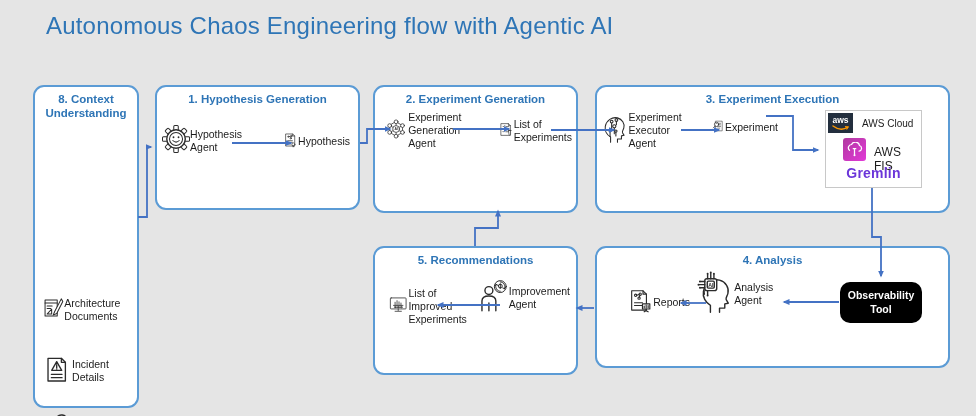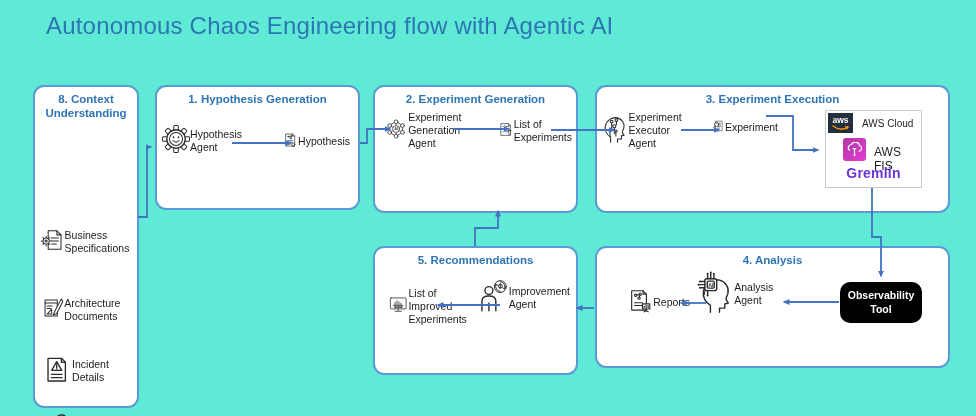--- a/index.html
+++ b/index.html
@@ -1,18 +1,18 @@
 <!DOCTYPE html>
 <html><head>
 <meta charset="utf-8">
 <style>
   html,body{margin:0;padding:0;background:#ffffff;}
   *{box-sizing:border-box;}
   body{font-family:"Liberation Sans", sans-serif;}
-  #canvas{position:relative;width:976px;height:416px;background:#5eead4;overflow:hidden;padding-left:20px;}
+  #canvas{position:relative;width:976px;height:416px;background:#e5e5e5;overflow:hidden;padding-left:20px;}
 
   .main-title{position:absolute;left:46px;top:12px;font-size:24px;color:#2E75B6;font-weight:400;letter-spacing:.2px;}
 
   .stage{position:absolute;border:2px solid #5B9BD5;border-radius:11px;background:#fff;}
   .stage-title{position:absolute;top:5px;left:0;right:0;text-align:center;font-size:11.5px;font-weight:bold;color:#2E75B6;line-height:1.25;}
   #box-context .stage-title{padding:0 8px;}
 
   .node{position:absolute;display:flex;flex-direction:row;align-items:center;}
   .node-label{font-size:10.5px;color:#1c1c1c;line-height:1.22;margin-top:3px;}
 
@@ -44,31 +44,20 @@
 </head>
 <body>
 
 <div id="canvas">
 
   <div class="main-title">Autonomous Chaos Engineering flow with Agentic AI</div>
 
   <div class="stage" id="box-context" style="left:33px;top:85px;width:106px;height:323px;">
     <div class="stage-title">8. Context Understanding</div>
 
-    <div class="node" style="left:5px;top:134px;width:96px;">
-      <svg class="licon" width="38" height="38" viewBox="0 0 48 48">
-        <path class="lk" d="M16,6 h17 l8,8 v28 H16 z"></path>
-          <path class="lk" d="M33,6 v8 h8"></path>
-        <path class="lk" d="M22,20 h14 M22,26 h14 M22,32 h10"></path>
-        <circle class="lk fwhite" cx="12" cy="26" r="6"></circle>
-          <circle class="lk" cx="12" cy="26" r="2"></circle>
-        <path class="lk" d="M12,18.5 v-2 M12,33.5 v2 M4.5,26 h-2 M19.5,26 h2 M7,21 l-1.5,-1.5 M17,31 l1.5,1.5 M7,31 l-1.5,1.5 M17,21 l1.5,-1.5"></path>
-      </svg>
-      <div class="node-label">Business Specifications</div>
-    </div>
 
     <div class="node" style="left:5px;top:264px;width:96px;">
       <svg class="licon" width="36" height="36" viewBox="0 0 48 48">
         <path class="lk" d="M12,8 h20 l6,6 v28 H12 z"></path>
           <path class="lk" d="M32,8 v6 h6"></path>
         <path class="lk" d="M25,13 L32.5,26 H17.5 z"></path>
           <path class="lk" d="M25,17.5 v4.5"></path>
           <circle class="fdark" cx="25" cy="24" r="1.2"></circle>
         <path class="lk" d="M17,32 h16 M17,37 h16"></path>
       </svg>

